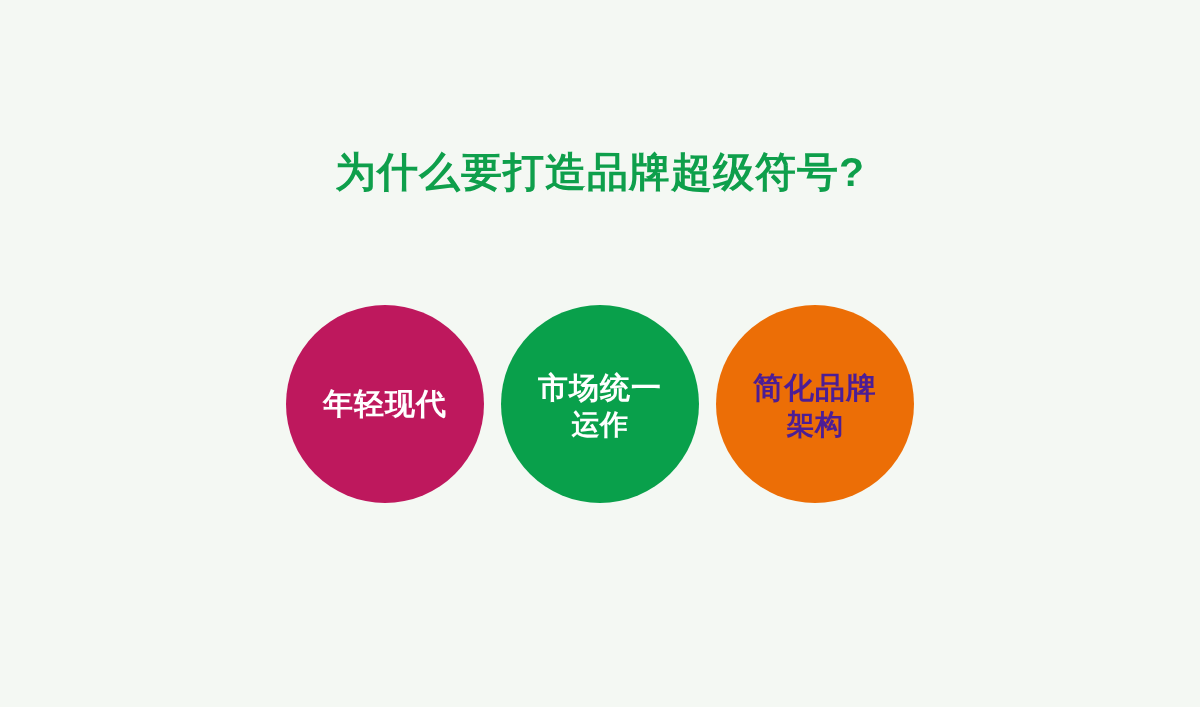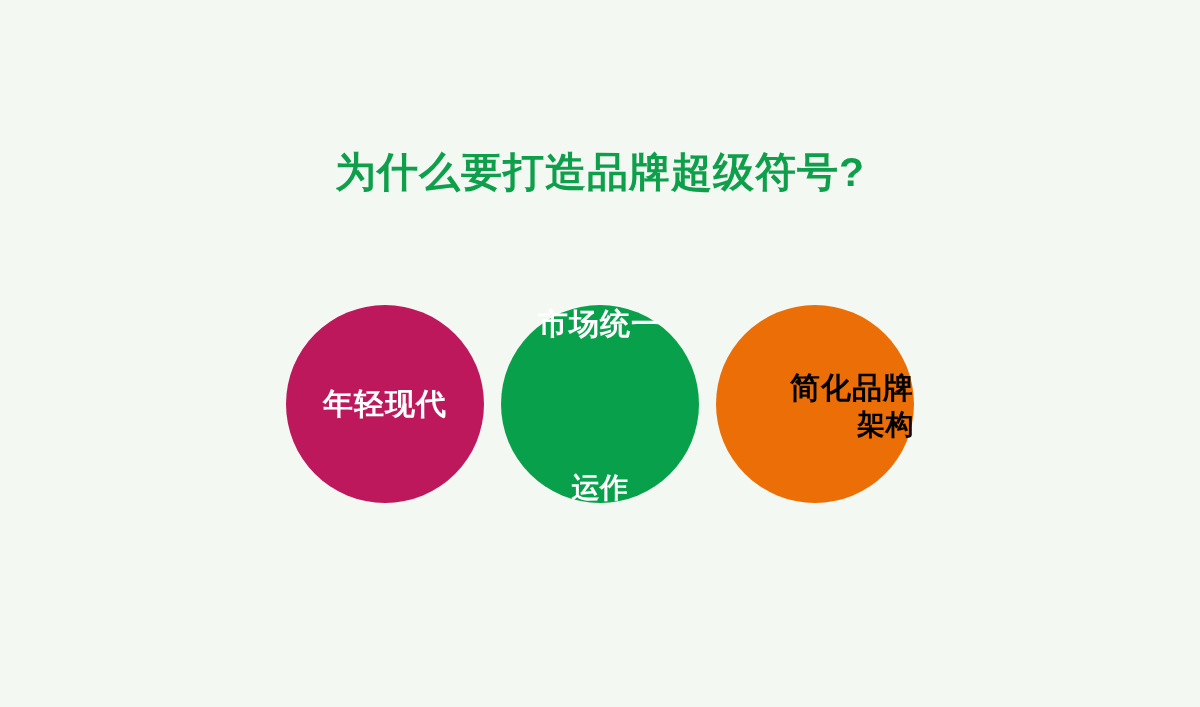--- a/index.html
+++ b/index.html
@@ -83,24 +83,24 @@
 
   <div class="slide-title" style="color: rgb(14, 159, 75);">为什么要打造品牌超级符号?</div>
 
   <div class="circle-row">
 
 
     <div class="circle" style="background: #be185d; color: rgb(255, 255, 255);">
       <div class="circle-main">年轻现代</div>
     </div>
 
-    <div class="circle" style="background: rgb(9, 160, 75); color: rgb(255, 255, 255); justify-content: space-between;">
+    <div class="circle" style="background: rgb(9, 160, 75); color: rgb(255, 255, 255);">
       <div class="circle-main">市场统一</div>
       <div class="circle-sub short">运作</div>
     </div>
 
-    <div class="circle" style="background: rgb(236, 110, 6); color: #000000; align-items: flex-end;">
+    <div class="circle" style="background: rgb(236, 110, 6); color: #4c1d95;">
       <div class="circle-main">简化品牌</div>
       <div class="circle-sub short">架构</div>
     </div>
 
   </div>
 </div>
 
 </body></html>

